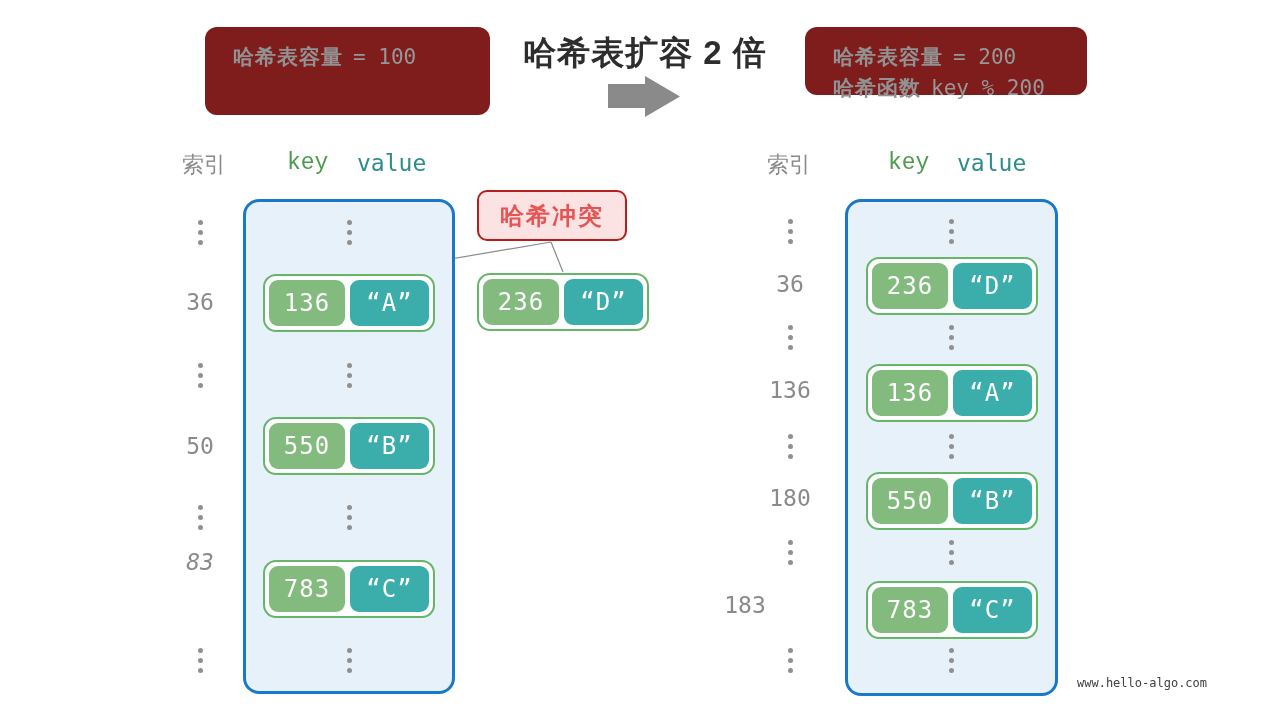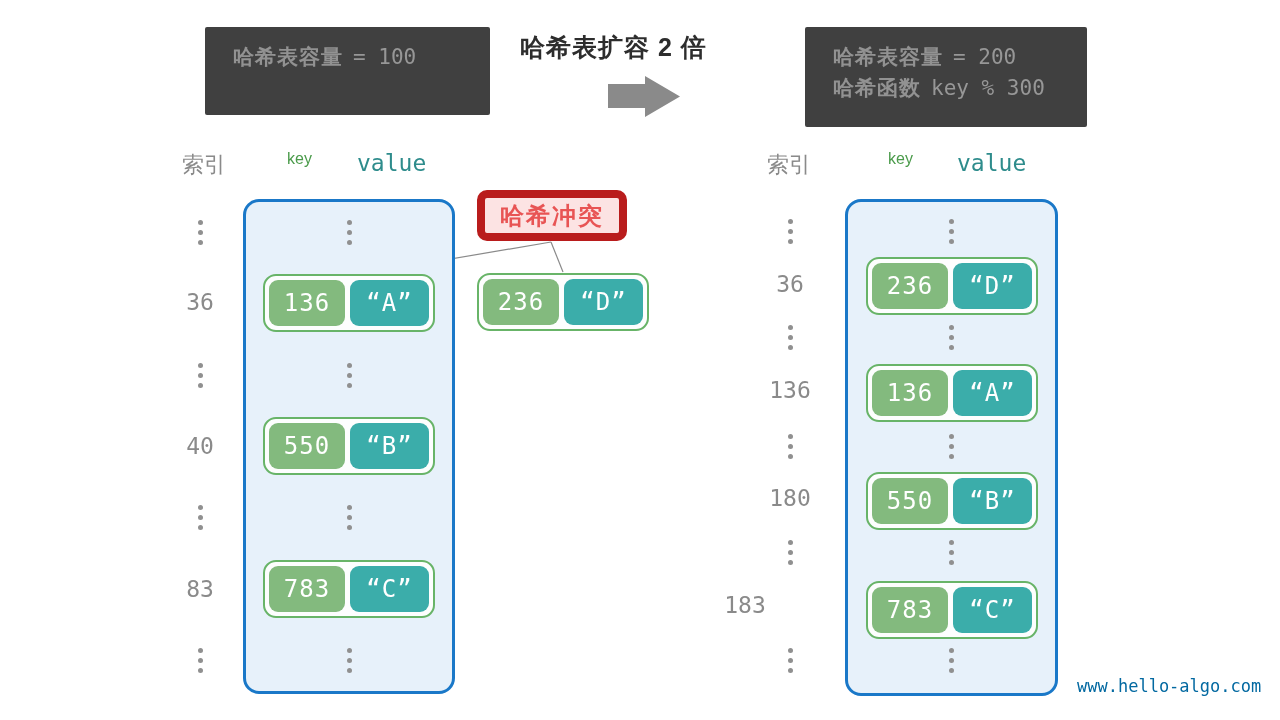--- a/index.html
+++ b/index.html
@@ -4,39 +4,39 @@
 <style>
   * { margin: 0; padding: 0; box-sizing: border-box; }
   html, body { width: 1280px; height: 720px; background: #ffffff; }
   body { font-family: "Liberation Sans", sans-serif; position: relative; overflow: hidden; }
 
   .stage { position: absolute; left: 0; top: 0; width: 1280px; height: 720px; }
 
   
   .info-box {
     position: absolute;
-    background: #404040;
-    border-radius: 2px;
+    background: #7f1d1d;
+    border-radius: 12px;
     padding: 14px 0 4px 28px;
   }
   .info-line { height: 31px; line-height: 31px; white-space: nowrap; color: #959595; font-size: 21px; }
   .info-label { font-weight: 700; color: #929292; letter-spacing: 1px; }
   .info-value { font-family: "DejaVu Sans Mono", monospace; color: #979797; margin-left: 10px; font-size: 21px; }
 
   
   .transition-title {
     position: absolute; left: 520px; top: 31px; width: 250px;
-    text-align: left; font-size: 25px; font-weight: 700; color: #2d2d2d;
+    text-align: center; font-size: 33px; font-weight: 700; color: #2d2d2d;
     letter-spacing: 1px; white-space: nowrap;
   }
 
   
   .hdr { position: absolute; white-space: nowrap; }
   .hdr-index { font-size: 22px; color: #8a8a8a; }
-  .hdr-key   { font-family: Liberation Sans, sans-serif; font-size: 16px; text-align: center; }
+  .hdr-key   { font-family: Liberation Mono, monospace; font-size: 23px; text-align: center; }
   .hdr-value { font-family: "DejaVu Sans Mono", monospace; font-size: 23px; }
 
   
   .bucket-container {
     position: absolute;
     background: #e7f1fa;
     border: 3px solid #1a78c8;
     border-radius: 16px;
   }
 
@@ -66,45 +66,45 @@
     display: flex; align-items: center; justify-content: center;
     color: #ffffff; font-family: "DejaVu Sans Mono", monospace;
     font-size: 24px; font-weight: 500; letter-spacing: 1px;
   }
   .cell-key   { width: 78px; background: #83ba7e; }
   .cell-value { width: 81px; background: #3badaa; }
 
   
   .collision-badge {
     position: absolute; left: 477px; top: 190px; width: 150px; height: 51px;
-    background: #fce3e3; border: 8px solid #b91c1c; border-radius: 10px;
+    background: #fce3e3; border: 2px solid #b91c1c; border-radius: 10px;
     display: flex; align-items: center; justify-content: center;
     font-size: 24px; font-weight: 700; color: #e85454; letter-spacing: 2px;
   }
 
   svg.overlay { position: absolute; left: 0; top: 0; width: 1280px; height: 720px; pointer-events: none; }
 
   .watermark {
     position: absolute; left: 1077px; top: 676px;
-    font-family: "DejaVu Sans Mono", monospace; font-size: 17px; color: #0369a1;
+    font-family: "DejaVu Sans Mono", monospace; font-size: 12px; color: #404040;
     white-space: nowrap;
   }
 </style>
 </head>
 <body>
 
 <div class="stage">
 
   <div class="info-box" style="left:205px; top:27px; width:285px; height:88px;">
     <div class="info-line"><span class="info-label">哈希表容量</span><span class="info-value">= 100</span></div>
   </div>
 
-  <div class="info-box" style="left:805px; top:27px; width:282px; height:100px;">
+  <div class="info-box" style="left:805px; top:27px; width:282px; height:68px;">
     <div class="info-line"><span class="info-label">哈希表容量</span><span class="info-value">= 200</span></div>
-    <div class="info-line"><span class="info-label">哈希函数</span><span class="info-value">key % 300</span></div>
+    <div class="info-line"><span class="info-label">哈希函数</span><span class="info-value">key % 200</span></div>
   </div>
 
   <div class="transition-title">哈希表扩容 2 倍</div>
 
   <svg class="overlay">
     <g>
       <polygon points="608,84 645,84 645,76 680,96.5 645,117 645,108 608,108" fill="#8a8a8a"></polygon>
     </g>
     <g>
       <line x1="551" y1="242" x2="356" y2="275" stroke="#8a8a8a" stroke-width="1.2"></line>
@@ -122,27 +122,27 @@
       <span class="dot"></span>
       <span class="dot"></span>
       <span class="dot"></span>
     </div>
   <div class="idx-label" style="left:170px; top:287px; width:60px;">36</div>
   <div class="dots" style="left:197px; top:363px;">
       <span class="dot"></span>
       <span class="dot"></span>
       <span class="dot"></span>
     </div>
-  <div class="idx-label" style="left:170px; top:431px; width:60px;">40</div>
+  <div class="idx-label" style="left:170px; top:431px; width:60px;">50</div>
   <div class="dots" style="left:197px; top:505px;">
       <span class="dot"></span>
       <span class="dot"></span>
       <span class="dot"></span>
     </div>
-  <div class="idx-label" style="left:170px; top:574px; width:60px;">83</div>
+  <div class="idx-label" style="left:170px; top:547px; width:60px;font-style:italic;">83</div>
   <div class="dots" style="left:197px; top:648px;">
       <span class="dot"></span>
       <span class="dot"></span>
       <span class="dot"></span>
     </div>
 
   <div class="dots" style="left:346px; top:220px;">
       <span class="dot"></span>
       <span class="dot"></span>
       <span class="dot"></span>

